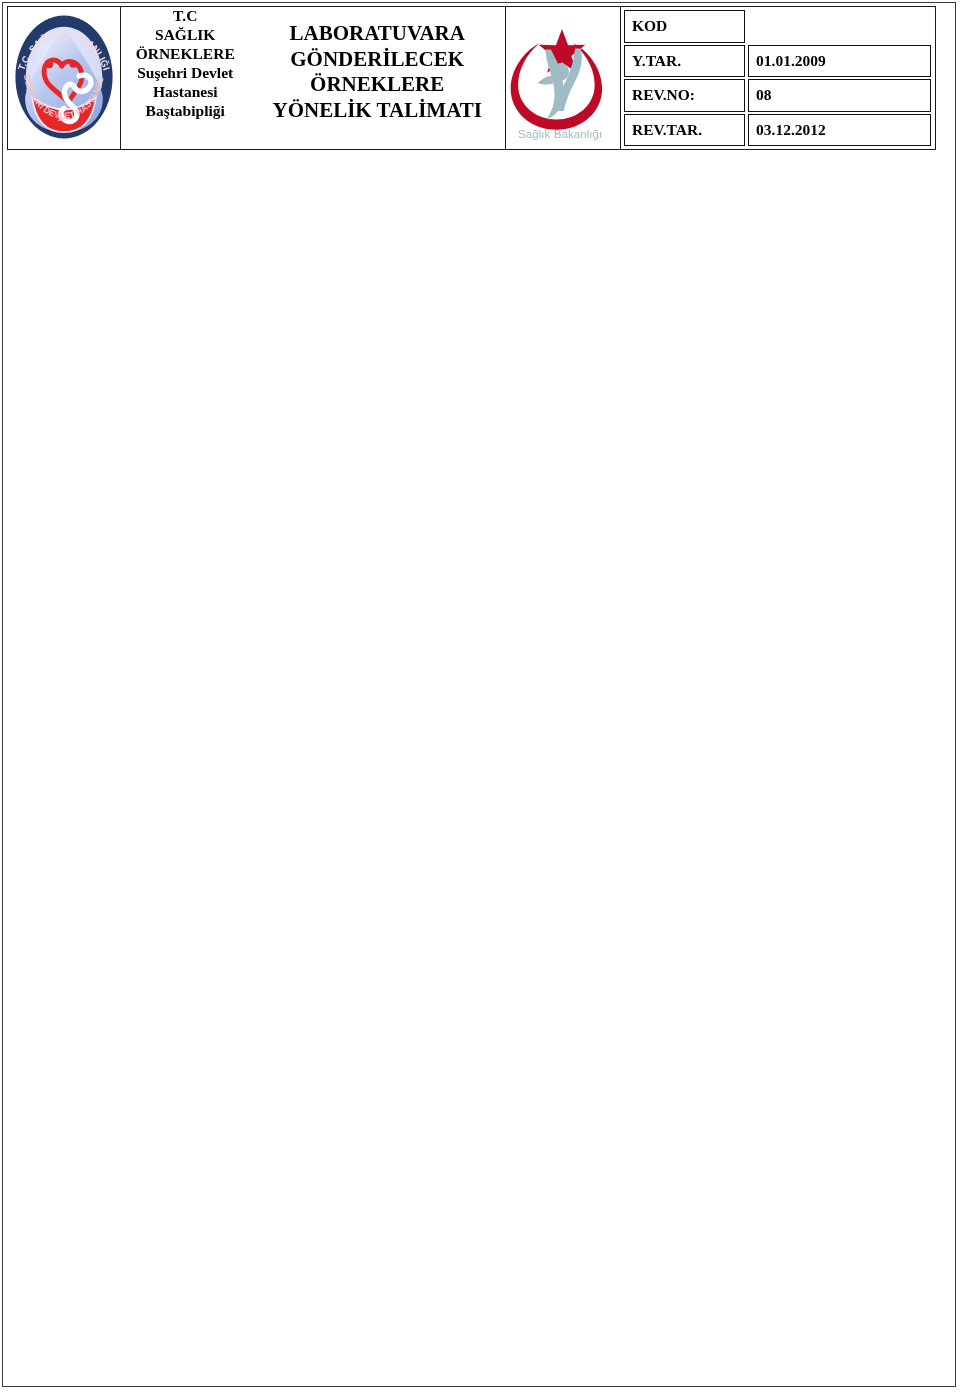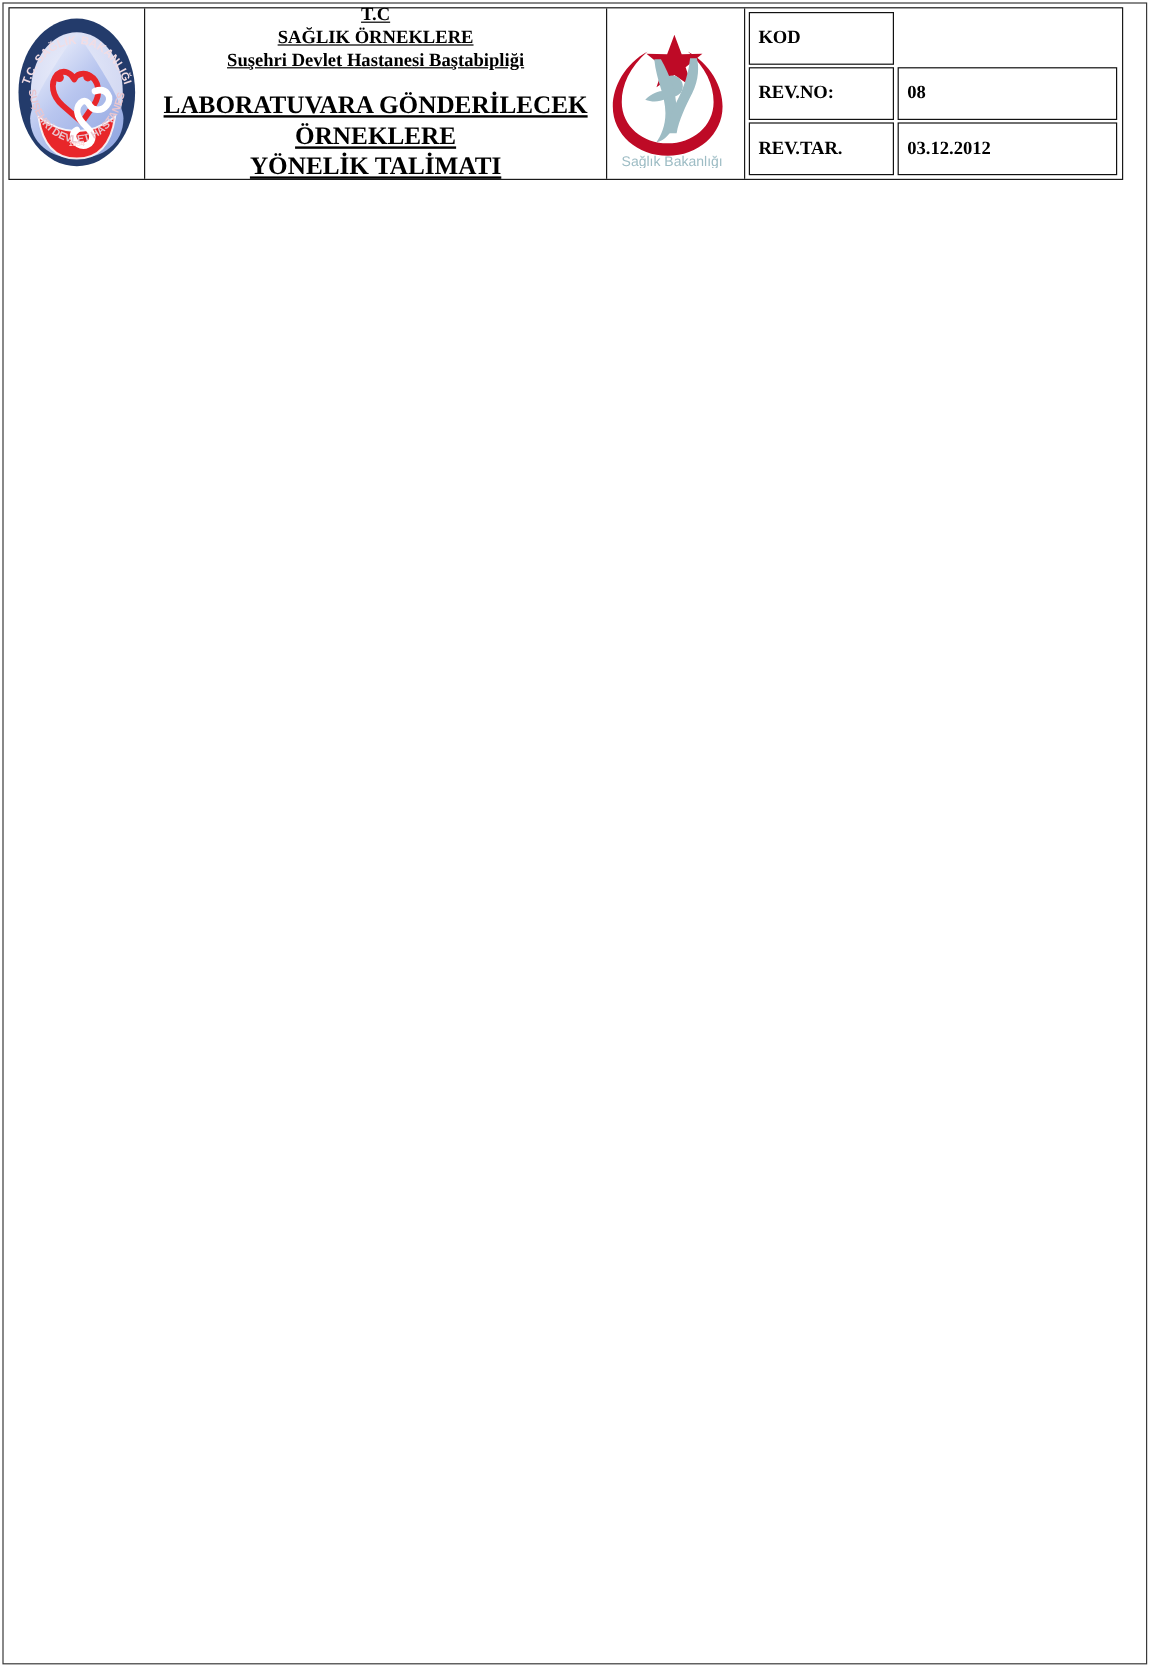--- a/index.html
+++ b/index.html
@@ -7,22 +7,22 @@
   body{width:960px;height:1393px;position:relative;overflow:hidden;
        font-family:"Liberation Sans", sans-serif;color:#000;}
   .page{position:absolute;left:2px;top:2px;width:954px;height:1385px;
         border:1.5px solid #3a3a3a;box-sizing:border-box;}
   
   .hdr{position:absolute;left:7px;top:6px;width:929px;height:144px;
        border:1.5px solid #1a1a1a;box-sizing:border-box;display:flex;}
   .hdr-logo{width:113px;border-right:1.5px solid #1a1a1a;box-sizing:border-box;
             position:relative;}
   .hdr-title{flex:1;border-right:1.5px solid #1a1a1a;box-sizing:border-box;
-             display:flex;flex-direction:column;align-items:center;justify-content:center;
-             font-family:"Liberation Serif", serif;text-decoration:underline;}
+             display:flex;flex-direction:row;justify-content:center;
+             font-family:"Liberation Serif", serif;}
   .hdr-mark{width:115px;border-right:1.5px solid #1a1a1a;box-sizing:border-box;position:relative;}
   .hdr-tbl{width:314px;box-sizing:border-box;display:flex;flex-direction:column;
            padding:3px 4px 3px 3px;gap:2px;}
   .hdr-row{flex:1;display:flex;gap:3px;}
   .hdr-k,.hdr-v{border:1.5px solid #111;box-sizing:border-box;display:flex;align-items:center;
         font-family:"Liberation Serif", serif;font-weight:bold;font-size:15.5px;padding-left:7px;}
   .hdr-k{width:121px;}
   .hdr-v{flex:1;}
   .t1{font-family:"Liberation Serif", serif;font-weight:bold;font-size:15.5px;line-height:1.22;text-align:center;}
   .t2{font-family:"Liberation Serif", serif;font-weight:bold;font-size:21px;line-height:1.22;text-align:center;margin-top:14px;}
@@ -101,20 +101,24 @@
       <path d="M34 74 C 42 66 52 64 60 68 C 54 74 44 78 34 74 Z" fill="#9dbcc4"></path>
       <text x="58" y="133" text-anchor="middle" font-family="'Liberation Sans',sans-serif" font-size="12.5" fill="#9dbcc4">Sağlık Bakanlığı</text>
     </svg>
   </div>
 
   <div class="hdr-tbl">
     <div class="hdr-row">
       <div class="hdr-k">KOD</div>
     </div>
     <div class="hdr-row">
+      <div class="hdr-k">Y.TAR.</div>
+      <div class="hdr-v">01.01.2009</div>
+    </div>
+    <div class="hdr-row">
       <div class="hdr-k">REV.NO:</div>
       <div class="hdr-v">08</div>
     </div>
     <div class="hdr-row">
       <div class="hdr-k">REV.TAR.</div>
       <div class="hdr-v">03.12.2012</div>
     </div>
   </div>
 </div>
 

